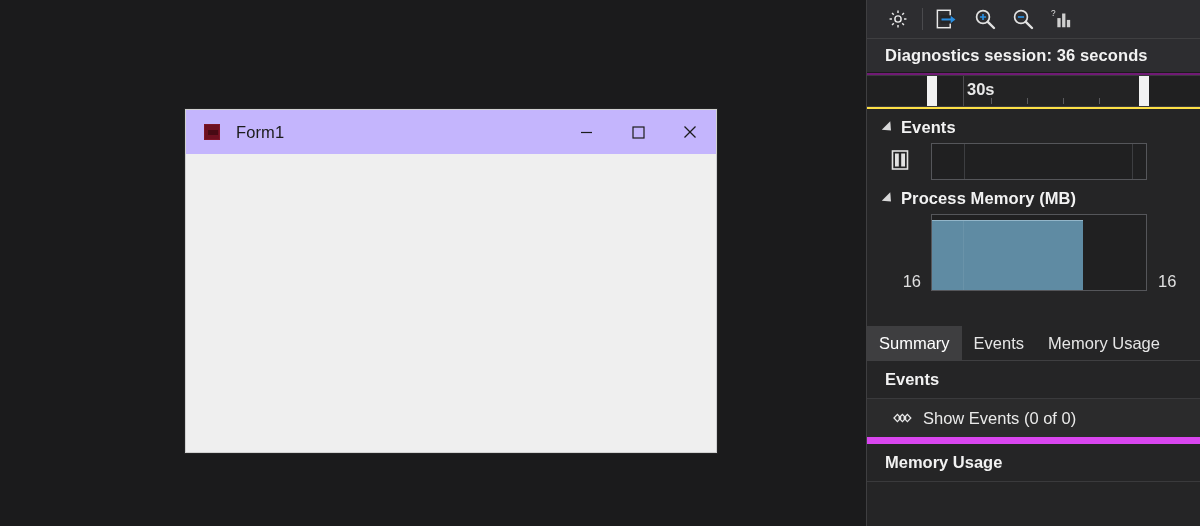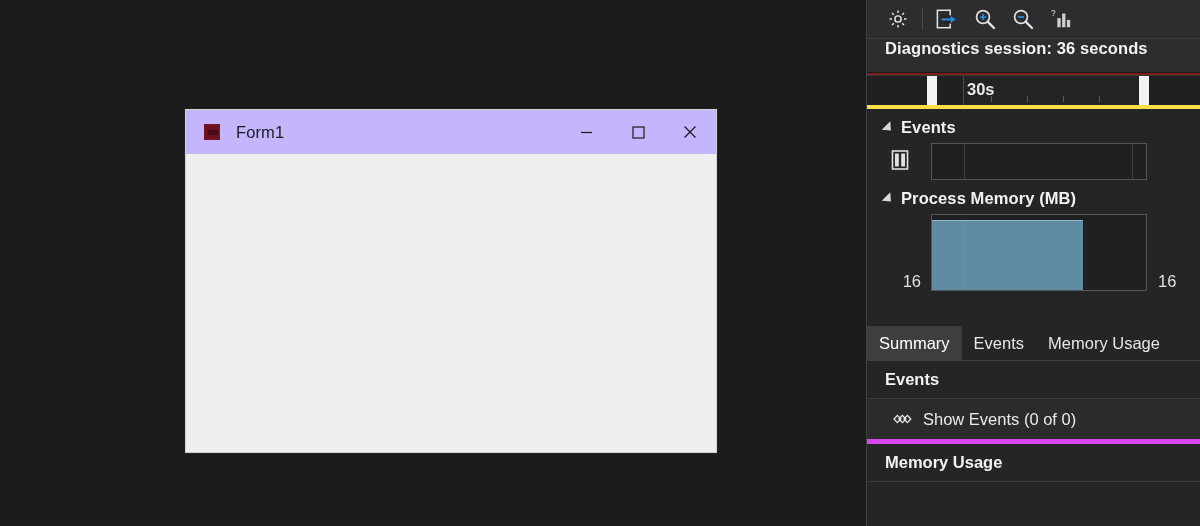--- a/index.html
+++ b/index.html
@@ -78,35 +78,35 @@
   .tb-btn {
     width: 38px; height: 32px;
     display: flex; align-items: center; justify-content: center;
   }
   .tb-sep { width: 1px; height: 22px; background: #4a4a4d; margin: 0 5px; }
 
   
   .session-bar {
     height: 34px;
     background: #2d2d30;
-    display: flex; align-items: flex-start;
+    display: flex; align-items: center;
     padding-left: 18px;
     border-bottom: 1px solid #1b1b1c;
   }
   .session-text {
     color: #f2f2f2; font-size: 16.5px; font-weight: 600;
     letter-spacing: 0.1px;
   }
 
   
   .timeline {
     position: relative;
     height: 36px;
-    background: #7f1d1d;
-    border-bottom: 4px solid #fde047;
+    background: #701a75;
+    border-bottom: 2px solid #fde047;
     overflow: hidden;
   }
   .tl-track {
     position: absolute; left: 0; top: 2px;
     width: 334px; height: 32px;
     background: #202021;
     border-top: 1px solid #3a3a3c;
     border-bottom: 1px solid #3a3a3c;
   }
   .tl-region {
@@ -229,21 +229,21 @@
     height: 38px; display: flex; align-items: center;
     padding-left: 18px;
     background: #252526;
     border-bottom: 1px solid #3a3a3c;
     color: #f2f2f2; font-size: 16.5px; font-weight: 700;
   }
   .list-item {
     height: 45px; display: flex; align-items: center;
     padding-left: 22px;
     background: #2b2b2c;
-    border-bottom: 5px solid #d946ef;
+    border-bottom: 7px solid #d946ef;
   }
   .li-icon { width: 34px; display: flex; align-items: center; }
   .li-label { color: #eaeaea; font-size: 16.5px; }
 </style>
 </head>
 <body>
 
 <div id="root">
 
   <div class="form-window">

